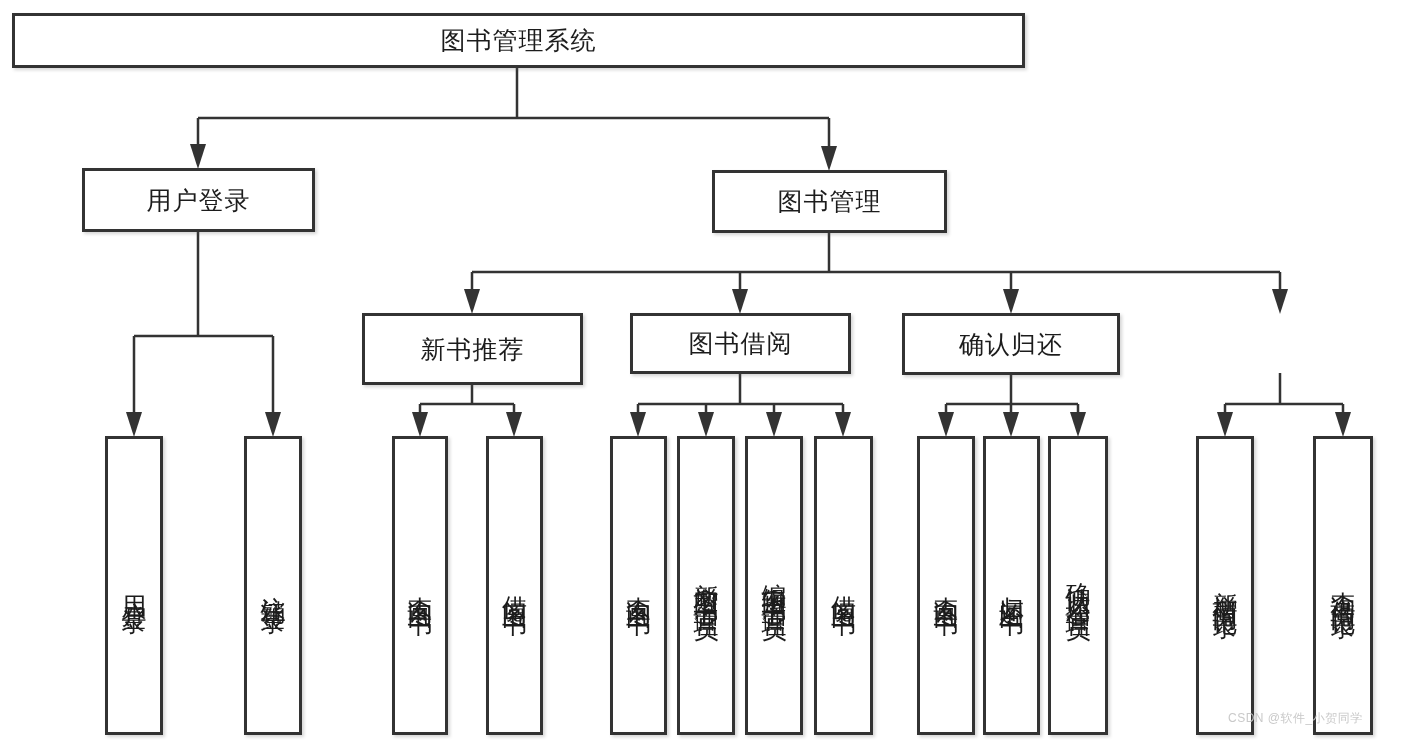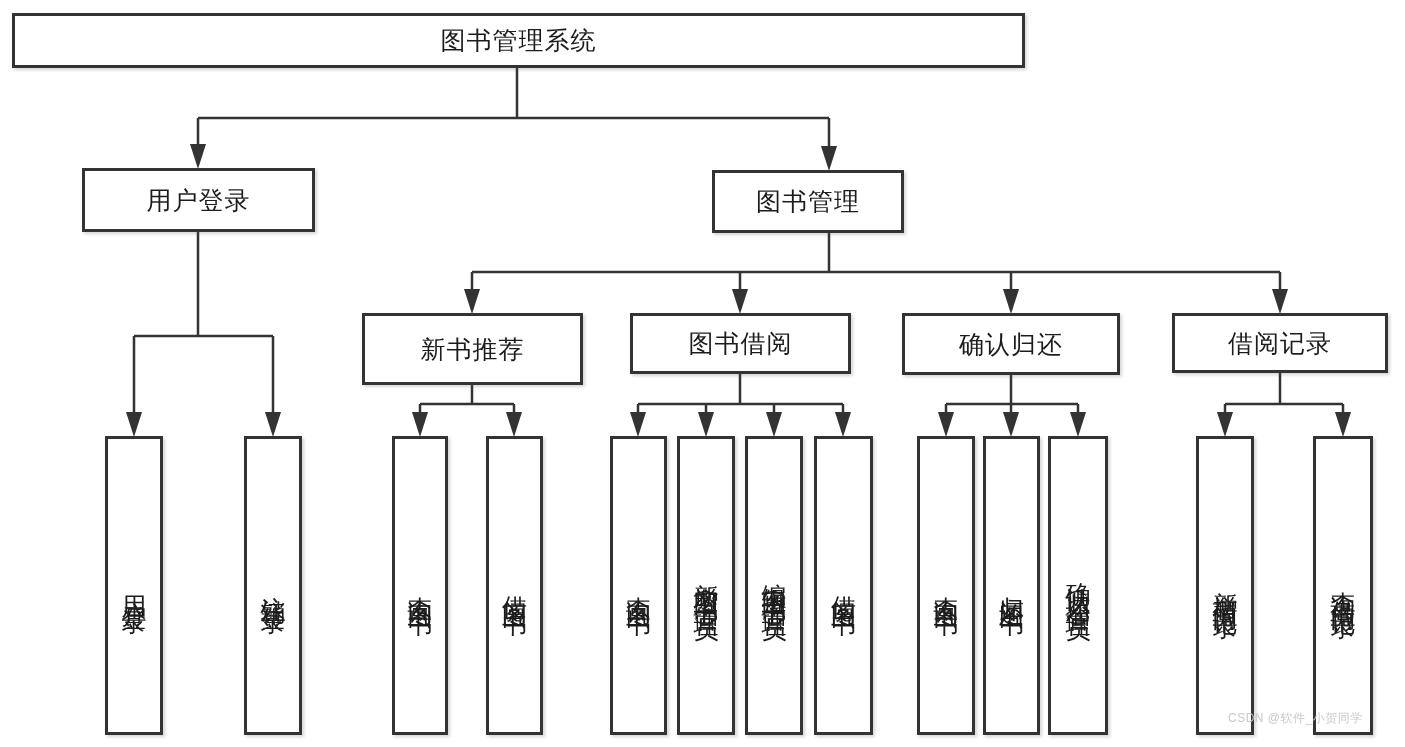--- a/index.html
+++ b/index.html
@@ -96,35 +96,32 @@
     </g>
   </svg>
 
   <div class="box h" style="left:12px; top:13px; width:1013px; height:55px;">
     <span class="lbl">图书管理系统</span>
   </div>
 
   <div class="box h" style="left:82px; top:168px; width:233px; height:64px;">
     <span class="lbl">用户登录</span>
   </div>
-  <div class="box h" style="left:712px; top:170px; width:192px; height:63px;justify-content:center;">
+  <div class="box h" style="left:712px; top:170px; width:235px; height:63px;justify-content:center;">
     <span class="lbl">图书管理</span>
   </div>
 
   <div class="box h" style="left:362px; top:313px; width:221px; height:72px;">
     <span class="lbl">新书推荐</span>
   </div>
   <div class="box h" style="left:630px; top:313px; width:221px; height:61px;">
     <span class="lbl">图书借阅</span>
   </div>
   <div class="box h" style="left:902px; top:313px; width:218px; height:62px;">
     <span class="lbl">确认归还</span>
-  </div>
-  <div class="box h" style="left:1172px; top:313px; width:216px; height:60px;">
-    <span class="lbl">借阅记录</span>
   </div>
 
   <div class="box v" style="left:105px; top:436px; width:58px; height:299px;">
     <span class="lbl">用户登录</span>
   </div>
   <div class="box v" style="left:244px; top:436px; width:58px; height:299px;">
     <span class="lbl">注销登录</span>
   </div>
 
   <div class="box v" style="left:392px; top:436px; width:56px; height:299px;">

